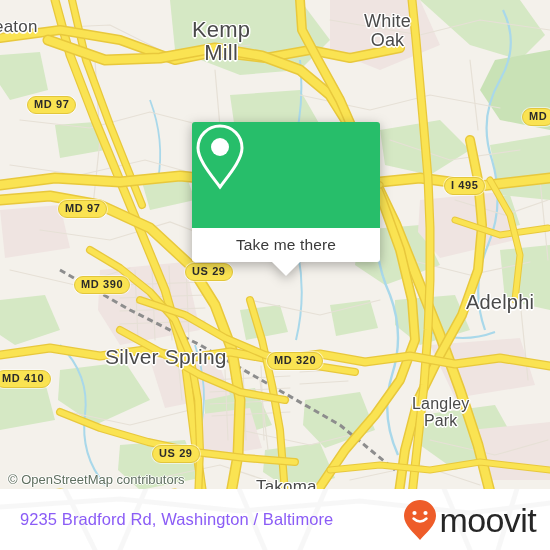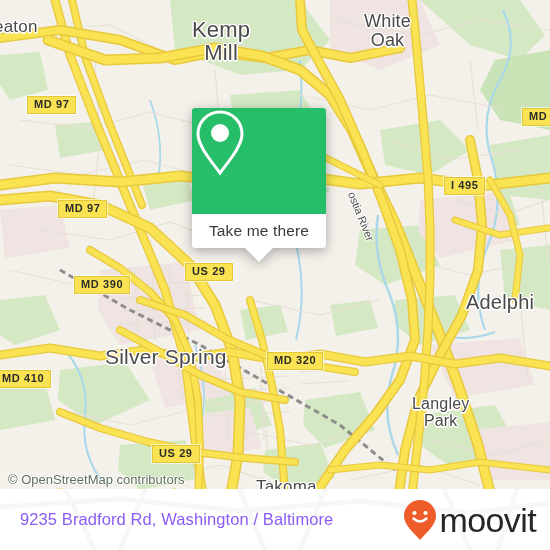--- a/index.html
+++ b/index.html
@@ -38,21 +38,21 @@
     white-space: pre;
     line-height: 1.05;
     letter-spacing: .2px;
   }
   .map-label.two-line { text-align: center; }
 
   .shield {
     position: absolute;
     background: #FAE352;
     border: 1px solid #E2C63C;
-    border-radius: 0;
+    border-radius: 9px;
     color: #2b2b2b;
     font-weight: bold;
     font-size: 11px;
     letter-spacing: .6px;
     padding: 2px 6px 3px 6px;
     line-height: 1;
     white-space: nowrap;
     box-shadow: 0 0 0 1px rgba(255,255,255,.55);
   }
 
@@ -62,22 +62,22 @@
     font-size: 11px;
     white-space: nowrap;
     text-shadow:
       1.2px 0 0 rgba(255,255,255,.9), -1.2px 0 0 rgba(255,255,255,.9),
       0 1.2px 0 rgba(255,255,255,.9), 0 -1.2px 0 rgba(255,255,255,.9);
   }
 
   
   #popup {
     position: absolute;
-    left: 192px; top: 108px;
-    width: 134px;
+    left: 192px; top: 122px;
+    width: 188px;
     filter: drop-shadow(0 3px 6px rgba(0,0,0,.30));
   }
   #popup-top {
     height: 106px;
     background: #27BE6A;
     border-radius: 3px 3px 0 0;
     display: flex;
     align-items: center;
     justify-content: center;
   }

